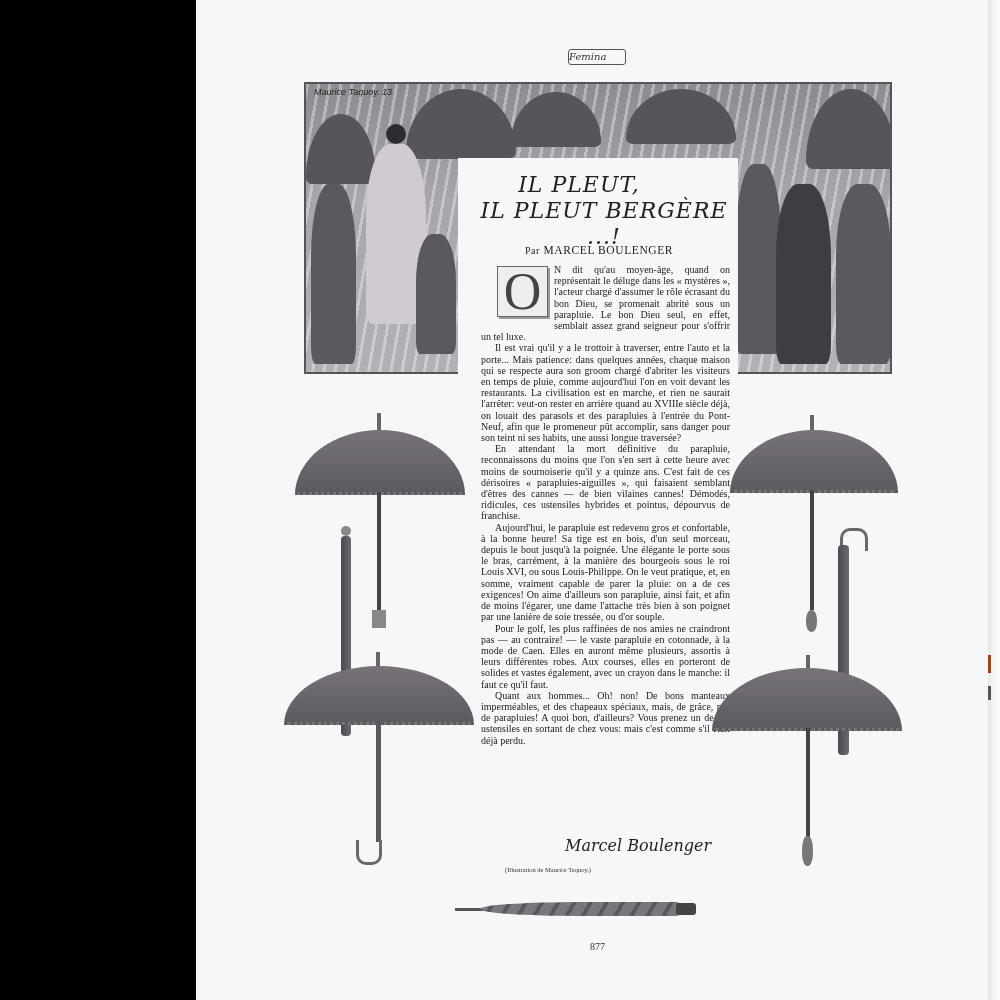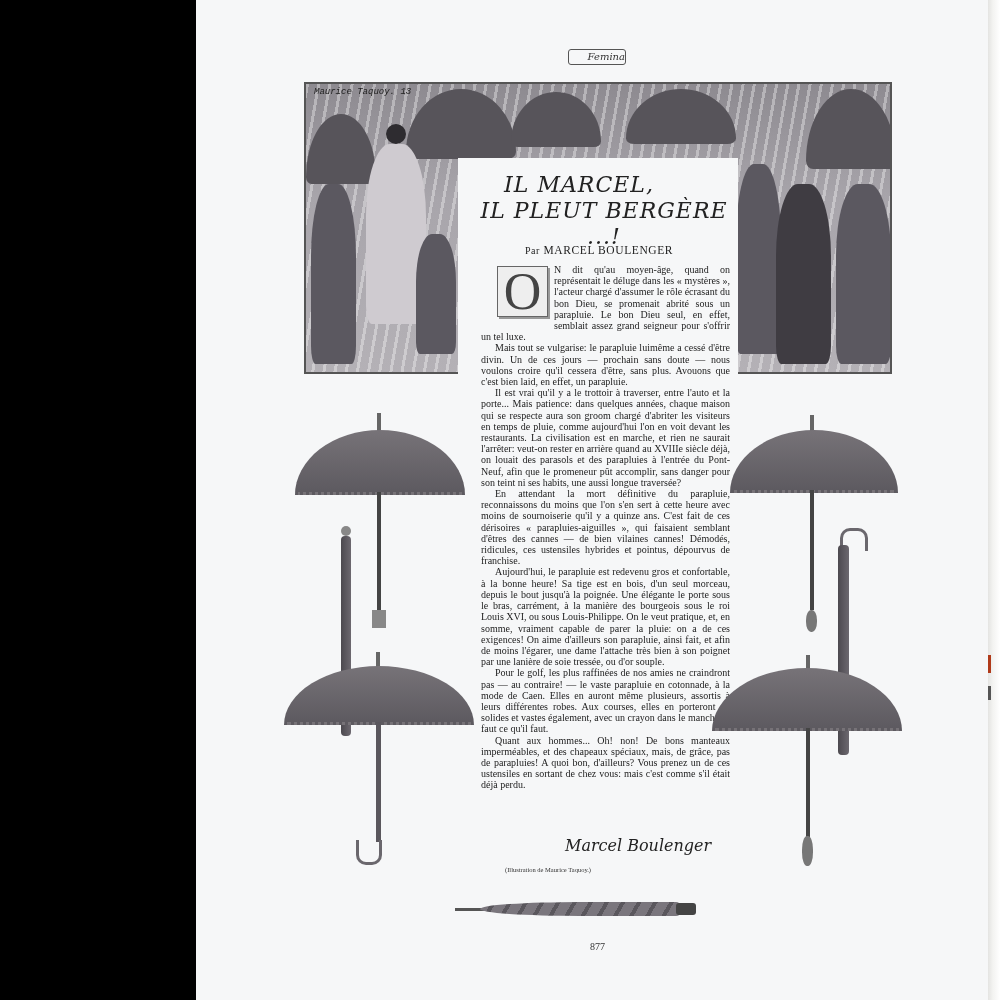--- a/index.html
+++ b/index.html
@@ -14,34 +14,34 @@
     }
     .page-edge {
       position: absolute; left: 988px; top: 0; width: 12px; height: 1000px;
       background: linear-gradient(90deg, #e4e4e2 0%, #f3f3f1 40%, #ffffff 100%);
     }
     .edge-mark { position: absolute; left: 988px; width: 3px; background: #b03a1a; }
     .logo {
       position: absolute; left: 568px; top: 49px; width: 56px; height: 14px;
       border: 1px solid #555; border-radius: 3px;
       font-family: "DejaVu Serif", serif; font-style: italic; font-size: 10px;
-      color: #333; text-align: right; line-height: 14px;
+      color: #333; text-align: left; line-height: 14px;
     }
     
     .banner {
       position: absolute; left: 304px; top: 82px; width: 588px; height: 292px;
       border: 2px solid #555; box-sizing: border-box;
       background:
         repeating-linear-gradient(100deg, rgba(255,255,255,0.35) 0 3px, rgba(0,0,0,0) 3px 11px),
         linear-gradient(180deg, #8d8a90 0%, #a8a5ab 40%, #b4b1b6 100%);
       overflow: hidden;
     }
     .banner-sign {
       position: absolute; left: 8px; top: 3px; font-size: 9px; font-style: italic;
-      color: #222; font-family: Liberation Mono, monospace;
+      color: #222; font-family: Liberation Sans, sans-serif;
     }
     .fig { position: absolute; background: #5b5860; border-radius: 40% 40% 10% 10%; }
     .fig-light { background: #cfcbd0; }
     .brolly-top {
       position: absolute; background: #57545a; border-radius: 50% 50% 8% 8% / 90% 90% 10% 10%;
     }
     
     .text-panel {
       position: absolute; left: 458px; top: 158px; width: 280px; height: 740px;
       background: #f6f7f8;
@@ -122,35 +122,34 @@
   <div class="fig" style="left:5px;top:100px;width:45px;height:180px;"></div>
   <div class="fig" style="left:110px;top:150px;width:40px;height:120px;"></div>
   <div class="fig" style="left:430px;top:80px;width:45px;height:190px;"></div>
   <div class="fig" style="left:470px;top:100px;width:55px;height:180px;background:#3f3c42;"></div>
   <div class="fig" style="left:530px;top:100px;width:55px;height:180px;"></div>
 </div>
 
 <div class="text-panel"></div>
 
 <div class="title">
-  <span class="l1">IL MARCEL,</span>
+  <span class="l1">IL PLEUT,</span>
   <span class="l2">IL PLEUT BERGÈRE ...!</span>
 </div>
 
 <div class="byline">
   <span class="par">Par</span>
   <span>MARCEL BOULENGER</span>
 </div>
 
 <div class="dropcap">O</div>
 
 <div class="article">
   <div class="float-space"></div>
   <p class="first">N dit qu'au moyen-âge, quand on représentait le déluge dans les « mystères », l'acteur chargé d'assumer le rôle écrasant du bon Dieu, se promenait abrité sous un parapluie. Le bon Dieu seul, en effet, semblait assez grand seigneur pour s'offrir un tel luxe.</p>
-  <p>Mais tout se vulgarise: le parapluie luimême a cessé d'être divin. Un de ces jours — prochain sans doute — nous voulons croire qu'il cessera d'être, sans plus. Avouons que c'est bien laid, en effet, un parapluie.</p>
   <p>Il est vrai qu'il y a le trottoir à traverser, entre l'auto et la porte... Mais patience: dans quelques années, chaque maison qui se respecte aura son groom chargé d'abriter les visiteurs en temps de pluie, comme aujourd'hui l'on en voit devant les restaurants. La civilisation est en marche, et rien ne saurait l'arrêter: veut-on rester en arrière quand au XVIIIe siècle déjà, on louait des parasols et des parapluies à l'entrée du Pont-Neuf, afin que le promeneur pût accomplir, sans danger pour son teint ni ses habits, une aussi longue traversée?</p>
   <p>En attendant la mort définitive du parapluie, reconnaissons du moins que l'on s'en sert à cette heure avec moins de sournoiserie qu'il y a quinze ans. C'est fait de ces dérisoires « parapluies-aiguilles », qui faisaient semblant d'êtres des cannes — de bien vilaines cannes! Démodés, ridicules, ces ustensiles hybrides et pointus, dépourvus de franchise.</p>
   <p>Aujourd'hui, le parapluie est redevenu gros et confortable, à la bonne heure! Sa tige est en bois, d'un seul morceau, depuis le bout jusqu'à la poignée. Une élégante le porte sous le bras, carrément, à la manière des bourgeois sous le roi Louis XVI, ou sous Louis-Philippe. On le veut pratique, et, en somme, vraiment capable de parer la pluie: on a de ces exigences! On aime d'ailleurs son parapluie, ainsi fait, et afin de moins l'égarer, une dame l'attache très bien à son poignet par une lanière de soie tressée, ou d'or souple.</p>
   <p>Pour le golf, les plus raffinées de nos amies ne craindront pas — au contraire! — le vaste parapluie en cotonnade, à la mode de Caen. Elles en auront même plusieurs, assortis à leurs différentes robes. Aux courses, elles en porteront de solides et vastes également, avec un crayon dans le manche: il faut ce qu'il faut.</p>
   <p>Quant aux hommes... Oh! non! De bons manteaux imperméables, et des chapeaux spéciaux, mais, de grâce, pas de parapluies! A quoi bon, d'ailleurs? Vous prenez un de ces ustensiles en sortant de chez vous: mais c'est comme s'il était déjà perdu.</p>
 </div>
 
 <div class="signature">Marcel Boulenger</div>
 <div class="credit">(Illustration de Maurice Taquoy.)</div>
 

